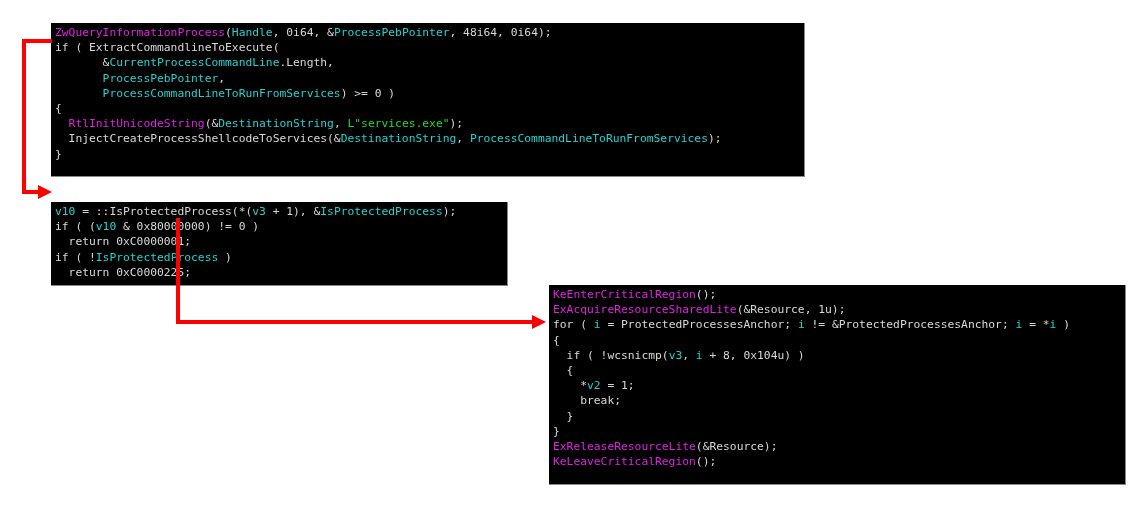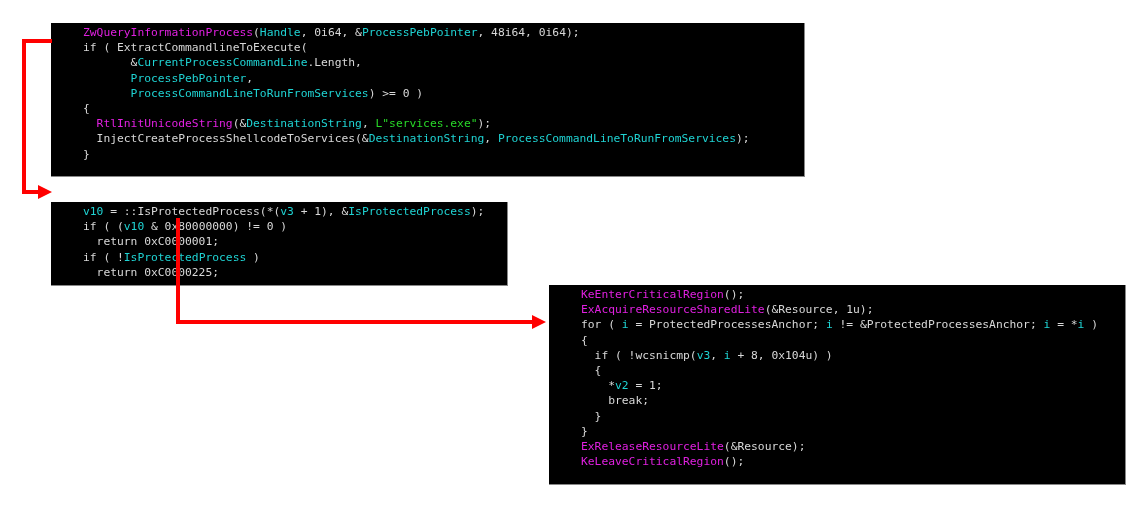--- a/index.html
+++ b/index.html
@@ -10,21 +10,21 @@
       box-sizing: border-box;
       padding: 2px 4px 0 4px;
       font-family: "DejaVu Sans Mono", "Liberation Mono", monospace;
       font-size: 11.3px;
       line-height: 15.2px;
       color: #d8d8d8;
       white-space: pre;
       border-bottom: 1px solid #888;
       border-right: 1px solid #888;
     }
-    .line { height: 15.2px; margin-left: 28px; }
+    .line { height: 15.2px; }
     .fn { color: #e020e0; }
     .var { color: #1fd3d3; }
     .str { color: #28d828; }
     .plain { color: #d8d8d8; }
     .arrow { position: absolute; background: #ff0000; }
     .arrowhead {
       position: absolute; width: 0; height: 0;
       border-top: 7px solid transparent;
       border-bottom: 7px solid transparent;
       border-left: 14px solid #ff0000;

